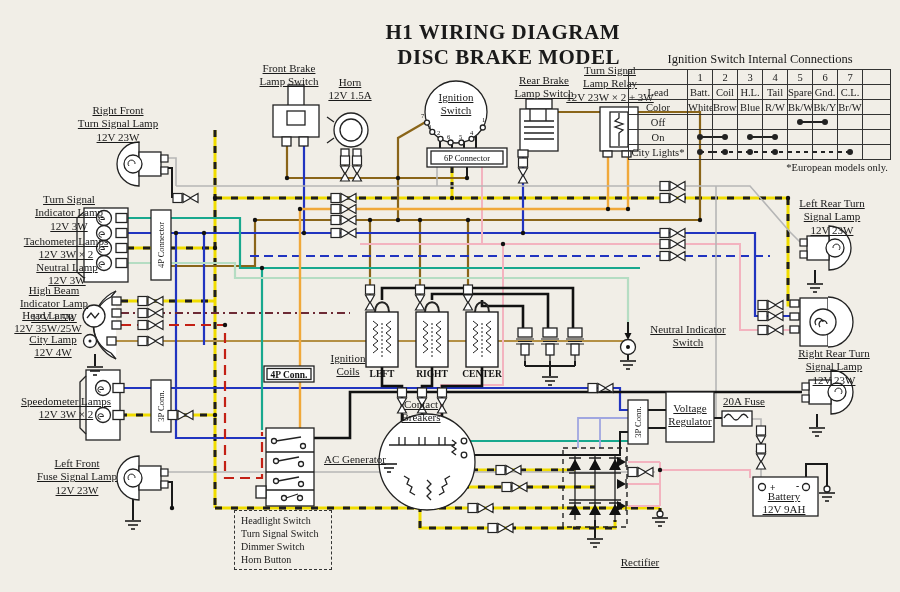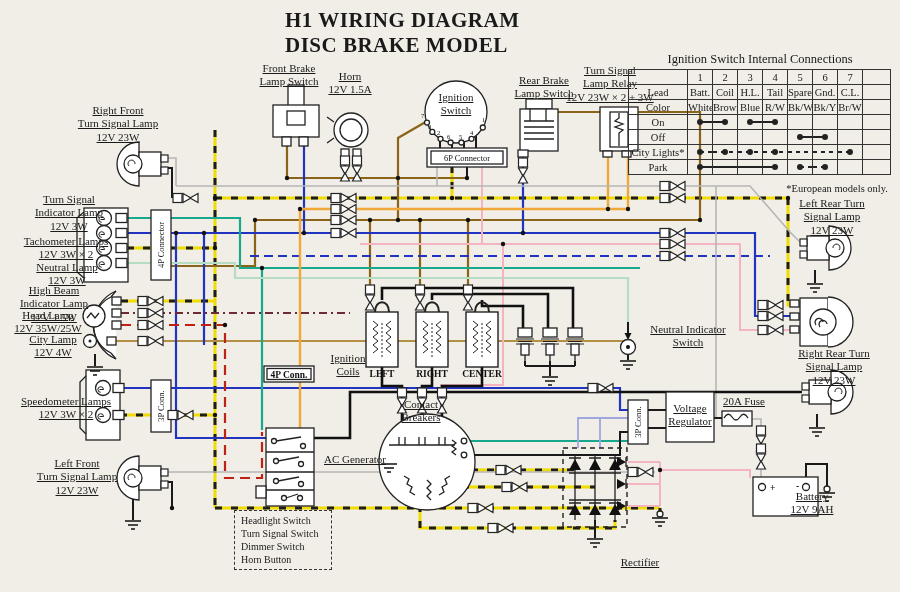--- a/index.html
+++ b/index.html
@@ -1,19 +1,19 @@
 <!DOCTYPE html>
 <html style="--wire-yellow: #f0dc00; --wire-brown: #8a6519; --wire-lightbrown: #b49045; --wire-blue: #2134c0; --wire-teal: #18a88e; --wire-palegreen: #b5ddc3; --wire-pink: #f3b3bf; --wire-orange: #f0a83a; --wire-red: #c32015; --wire-maroon: #6d2a35; --wire-gray: #b6b6b6; --wire-lavender: #a0a6e0; --wire-black: #1a1a1a; --paper: #f1eee7;"><head>
 <meta charset="utf-8">
 <style>
   html,body{margin:0;padding:0;background:#d8d5cf;}
   .stage{position:relative;width:900px;height:592px;background:var(--paper,#f1eee7);
          font-family:"Liberation Serif","DejaVu Serif",serif;color:#1a1a1a;overflow:hidden;}
   .stage svg{position:absolute;left:0;top:0;}
-  .title{position:absolute;left:285px;top:8px;width:335px;text-align:left;
+  .title{position:absolute;left:285px;top:20px;width:335px;text-align:right;
          font-weight:bold;font-size:21px;line-height:1.2;letter-spacing:.5px;}
   .lbl{position:absolute;font-size:11px;line-height:1.22;text-align:center;white-space:pre-line;text-decoration:underline;}
   .wire{fill:none;stroke-linecap:butt;stroke-linejoin:miter;}
   .wy{stroke:var(--wire-yellow);stroke-width:3;}
   .wyt{stroke:#1d1d1d;stroke-width:3;stroke-dasharray:7 9;}
   .wbr{stroke:var(--wire-brown);stroke-width:2.2;}
   .wlb{stroke:var(--wire-lightbrown);stroke-width:2;}
   .wbl{stroke:var(--wire-blue);stroke-width:2.2;}
   .wbld{stroke:var(--wire-blue);stroke-width:2;stroke-dasharray:9 5;}
   .wtl{stroke:var(--wire-teal);stroke-width:2.2;}
@@ -38,21 +38,21 @@
   table.conn td{border:1px solid #333;height:14px;font-size:10.5px;text-align:center;
                 padding:0;overflow:hidden;}
   td.lblcell{width:58px;}
   td.c{width:24px;position:relative;}
   td.endc{width:27px;}
   .conn-line{position:absolute;top:50%;left:0;right:0;height:2px;background:#222;transform:translateY(-50%);}
   .conn-line.from-mid{left:50%;}
   .conn-line.to-mid{right:50%;}
   .conn-line.dashed{background:repeating-linear-gradient(90deg,#222 0 4px,transparent 4px 8px);}
   .conn-dot{position:absolute;top:50%;left:50%;width:6px;height:6px;border-radius:50%;background:#222;transform:translate(-50%,-50%);}
-  .footnote{font-size:10.5px;text-align:right;margin-top:8px;padding-right:4px;}
+  .footnote{font-size:10.5px;text-align:right;margin-top:2px;padding-right:4px;}
   .dashedbox{position:absolute;left:234px;top:510px;width:96px;height:58px;border:1.5px dashed #333;}
   .switchlbl{position:absolute;left:241px;top:514px;width:90px;font-size:10px;line-height:1.3;
              text-align:left;white-space:pre-line;}
 </style>
 </head>
 <body>
 
 <div class="stage">
 
 <svg width="900" height="592" viewBox="0 0 900 592">
@@ -421,21 +421,21 @@
 <div class="title">
   <div>H1 WIRING DIAGRAM</div>
   <div>DISC BRAKE MODEL</div>
 </div>
 
 <div class="lbl" style="left:57px;top:104px;width:122px;">Right Front
 Turn Signal Lamp
 12V 23W</div>
 <div class="lbl" style="left:247px;top:62px;width:84px;">Front Brake
 Lamp Switch</div>
-<div class="lbl" style="left:318px;top:70px;width:64px;">Horn
+<div class="lbl" style="left:318px;top:76px;width:64px;">Horn
 12V 1.5A</div>
 <div class="lbl" style="left:425px;top:91px;width:62px;">Ignition
 Switch</div>
 <div class="lbl" style="left:498px;top:74px;width:92px;">Rear Brake
 Lamp Switch</div>
 <div class="lbl" style="left:556px;top:64px;width:108px;">Turn Signal
 Lamp Relay
 12V 23W × 2 + 3W</div>
 <div class="lbl" style="left:10px;top:193px;width:118px;">Turn Signal
 Indicator Lamp
@@ -447,39 +447,39 @@
 <div class="lbl" style="left:4px;top:284px;width:100px;">High Beam
 Indicator Lamp
 12V 1.5W</div>
 <div class="lbl" style="left:2px;top:309px;width:92px;">Head Lamp
 12V 35W/25W</div>
 <div class="lbl" style="left:10px;top:333px;width:86px;">City Lamp
 12V 4W</div>
 <div class="lbl" style="left:0px;top:395px;width:132px;">Speedometer Lamps
 12V 3W × 2</div>
 <div class="lbl" style="left:18px;top:457px;width:118px;">Left Front
-Turn Signal Lamp
+Fuse Signal Lamp
 12V 23W</div>
 <div class="lbl" style="left:778px;top:197px;width:108px;">Left Rear Turn
 Signal Lamp
 12V 23W</div>
 <div class="lbl" style="left:776px;top:347px;width:116px;">Right Rear Turn
 Signal Lamp
 12V 23W</div>
 <div class="lbl" style="left:326px;top:352px;width:44px;">Ignition
 Coils</div>
 <div class="lbl" style="left:636px;top:323px;width:104px;">Neutral Indicator
 Switch</div>
 <div class="lbl" style="left:350px;top:398px;width:62px;margin-left:40px;">Contact
 Breakers</div>
 <div class="lbl" style="left:320px;top:453px;width:70px;">AC Generator</div>
 <div class="lbl" style="left:666px;top:402px;width:48px;">Voltage
 Regulator</div>
 <div class="lbl" style="left:712px;top:395px;width:64px;">20A Fuse</div>
-<div class="lbl" style="left:754px;top:490px;width:60px;margin-left:28px;">Battery
+<div class="lbl" style="left:754px;top:490px;width:60px;">Battery
 12V 9AH</div>
 <div class="lbl" style="left:604px;top:536px;width:72px;margin-top:20px;">Rectifier</div>
 
 <div class="dashedbox"></div>
 <div class="switchlbl">Headlight Switch
 Turn Signal Switch
 Dimmer Switch
 Horn Button</div>
 
 <div class="tablewrap">
@@ -513,56 +513,56 @@
       <td class="c">White</td>
       <td class="c">Brown</td>
       <td class="c">Blue</td>
       <td class="c">R/W</td>
       <td class="c">Bk/W</td>
       <td class="c">Bk/Y</td>
       <td class="c">Br/W</td>
       <td class="endc"></td>
     </tr>
     <tr>
-      <td class="lblcell">On</td>
-      <td class="c">
-              <div class="conn-line solid from-mid"></div>
-              <div class="conn-dot"></div>
-            </td>
-            <td class="c">
-              <div class="conn-line solid to-mid"></div>
-              <div class="conn-dot"></div>
-            </td>
-            <td class="c">
-              <div class="conn-line solid from-mid"></div>
-              <div class="conn-dot"></div>
-            </td>
-      <td class="c">
-              <div class="conn-line solid to-mid"></div>
-              <div class="conn-dot"></div>
-            </td>
-            <td class="c"></td>
-            <td class="c"></td>
-      <td class="c"></td>
-            <td class="endc"></td>
-    </tr>
-    <tr>
       <td class="lblcell">Off</td>
       <td class="c"></td>
             <td class="c"></td>
             <td class="c"></td>
       <td class="c"></td>
             <td class="c">
               <div class="conn-line solid from-mid"></div>
               <div class="conn-dot"></div>
             </td>
             <td class="c">
               <div class="conn-line solid to-mid"></div>
               <div class="conn-dot"></div>
             </td>
+      <td class="c"></td>
+            <td class="endc"></td>
+    </tr>
+    <tr>
+      <td class="lblcell">On</td>
+      <td class="c">
+              <div class="conn-line solid from-mid"></div>
+              <div class="conn-dot"></div>
+            </td>
+            <td class="c">
+              <div class="conn-line solid to-mid"></div>
+              <div class="conn-dot"></div>
+            </td>
+            <td class="c">
+              <div class="conn-line solid from-mid"></div>
+              <div class="conn-dot"></div>
+            </td>
+      <td class="c">
+              <div class="conn-line solid to-mid"></div>
+              <div class="conn-dot"></div>
+            </td>
+            <td class="c"></td>
+            <td class="c"></td>
       <td class="c"></td>
             <td class="endc"></td>
     </tr>
     <tr>
       <td class="lblcell">City Lights*</td>
       <td class="c">
               <div class="conn-line dashed from-mid"></div>
               <div class="conn-dot"></div>
             </td>
             <td class="c">
@@ -582,45 +582,18 @@
             </td>
             <td class="c">
               <div class="conn-line dashed"></div>
             </td>
       <td class="c">
               <div class="conn-line dashed to-mid"></div>
               <div class="conn-dot"></div>
             </td>
             <td class="endc"></td>
     </tr>
-    <tr>
-      <td class="lblcell">Park</td>
-      <td class="c">
-              <div class="conn-line solid from-mid"></div>
-              <div class="conn-dot"></div>
-            </td>
-            <td class="c">
-              <div class="conn-line solid"></div>
-            </td>
-            <td class="c">
-              <div class="conn-line solid"></div>
-            </td>
-      <td class="c">
-              <div class="conn-line solid to-mid"></div>
-              <div class="conn-dot"></div>
-            </td>
-            <td class="c">
-              <div class="conn-line dashed from-mid"></div>
-              <div class="conn-dot"></div>
-            </td>
-            <td class="c">
-              <div class="conn-line dashed to-mid"></div>
-              <div class="conn-dot"></div>
-            </td>
-      <td class="c"></td>
-            <td class="endc"></td>
-    </tr>
   </tbody>
       </table>
   <div class="footnote">*European models only.</div>
 </div>
 
 </div>
 
 </body></html>

